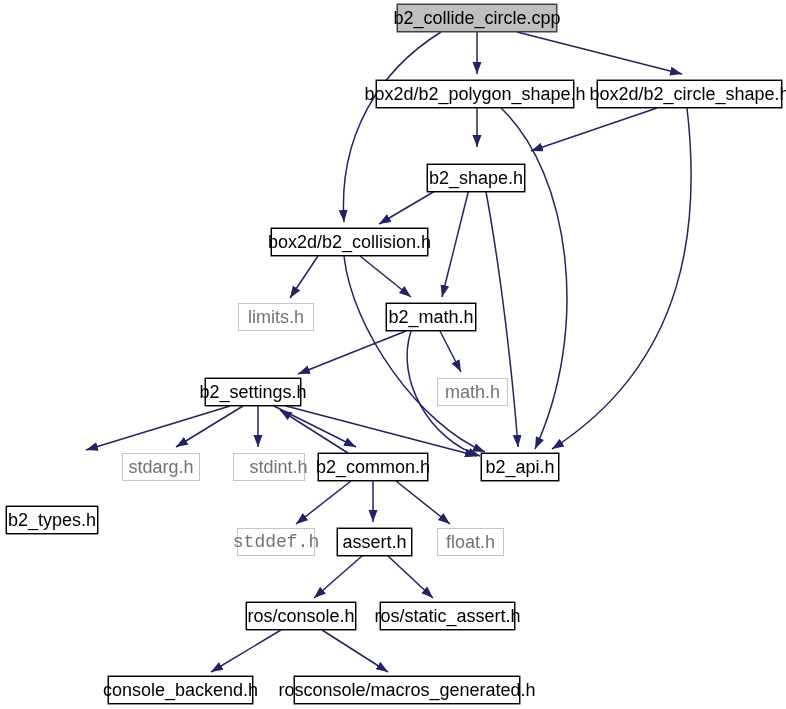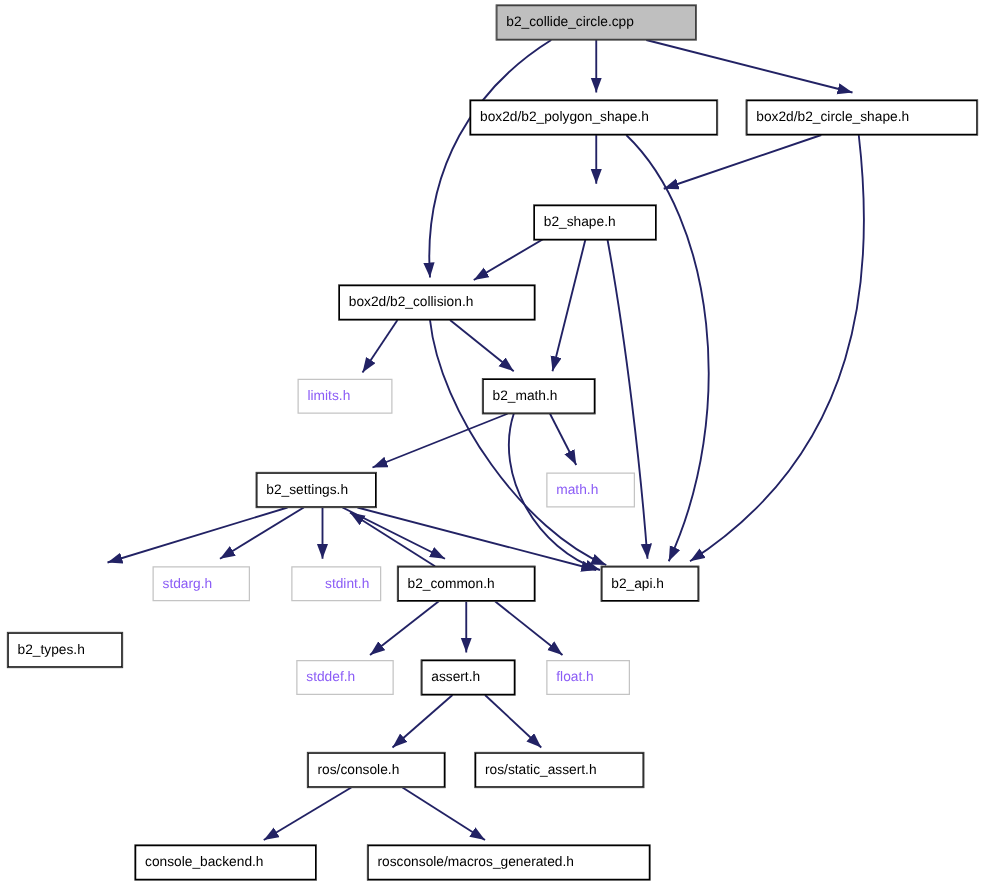--- a/index.html
+++ b/index.html
@@ -24,38 +24,38 @@
     top: 0;
     width: 786px;
     height: 709px;
     pointer-events: none;
   }
   .node {
     position: absolute;
     box-sizing: border-box;
     display: flex;
     align-items: center;
-    justify-content: flex-start;
+    justify-content: center;
     height: 28px;
     background: #ffffff;
     border: 1px solid #000000;
-    font-size: 11px;
+    font-size: 18px;
     line-height: 1;
     color: #000000;
     white-space: nowrap;
     letter-spacing: 0px;
   }
   .node.local {
     border: 1px solid #000000;
     box-shadow: 0 0 0 0.5px #1a1a1a;
   }
   .node.system {
     border: 1px solid #c4c4c4;
     box-shadow: none;
-    color: #8b5cf6;
+    color: #737373;
   }
   .node.root {
     background: #bfbfbf;
     border: 1px solid #404040;
     box-shadow: 0 0 0 0.5px #404040;
   }
   .node .label {
     padding: 0 7px;
     pointer-events: none;
   }
@@ -138,21 +138,21 @@
       </div>
       <div class="node system" style="left: 233px; top: 453px; width: 72px; padding-left: 19px;">
         <span class="label">stdint.h</span>
       </div>
       <div class="node local" style="left: 318px; top: 453px; width: 110px;">
         <span class="label">b2_common.h</span>
       </div>
       <div class="node local" style="left: 481px; top: 453px; width: 78px;">
         <span class="label">b2_api.h</span>
       </div>
-      <div class="node system" style="left: 237px; top: 528px; width: 78px;">
+      <div class="node system" style="left: 237px; top: 528px; width: 78px; font-family: Liberation Mono, monospace;">
         <span class="label">stddef.h</span>
       </div>
       <div class="node local" style="left: 337px; top: 528px; width: 75px;">
         <span class="label">assert.h</span>
       </div>
       <div class="node system" style="left: 437px; top: 528px; width: 67px;">
         <span class="label">float.h</span>
       </div>
       <div class="node local" style="left: 246px; top: 602px; width: 110px;">
         <span class="label">ros/console.h</span>

